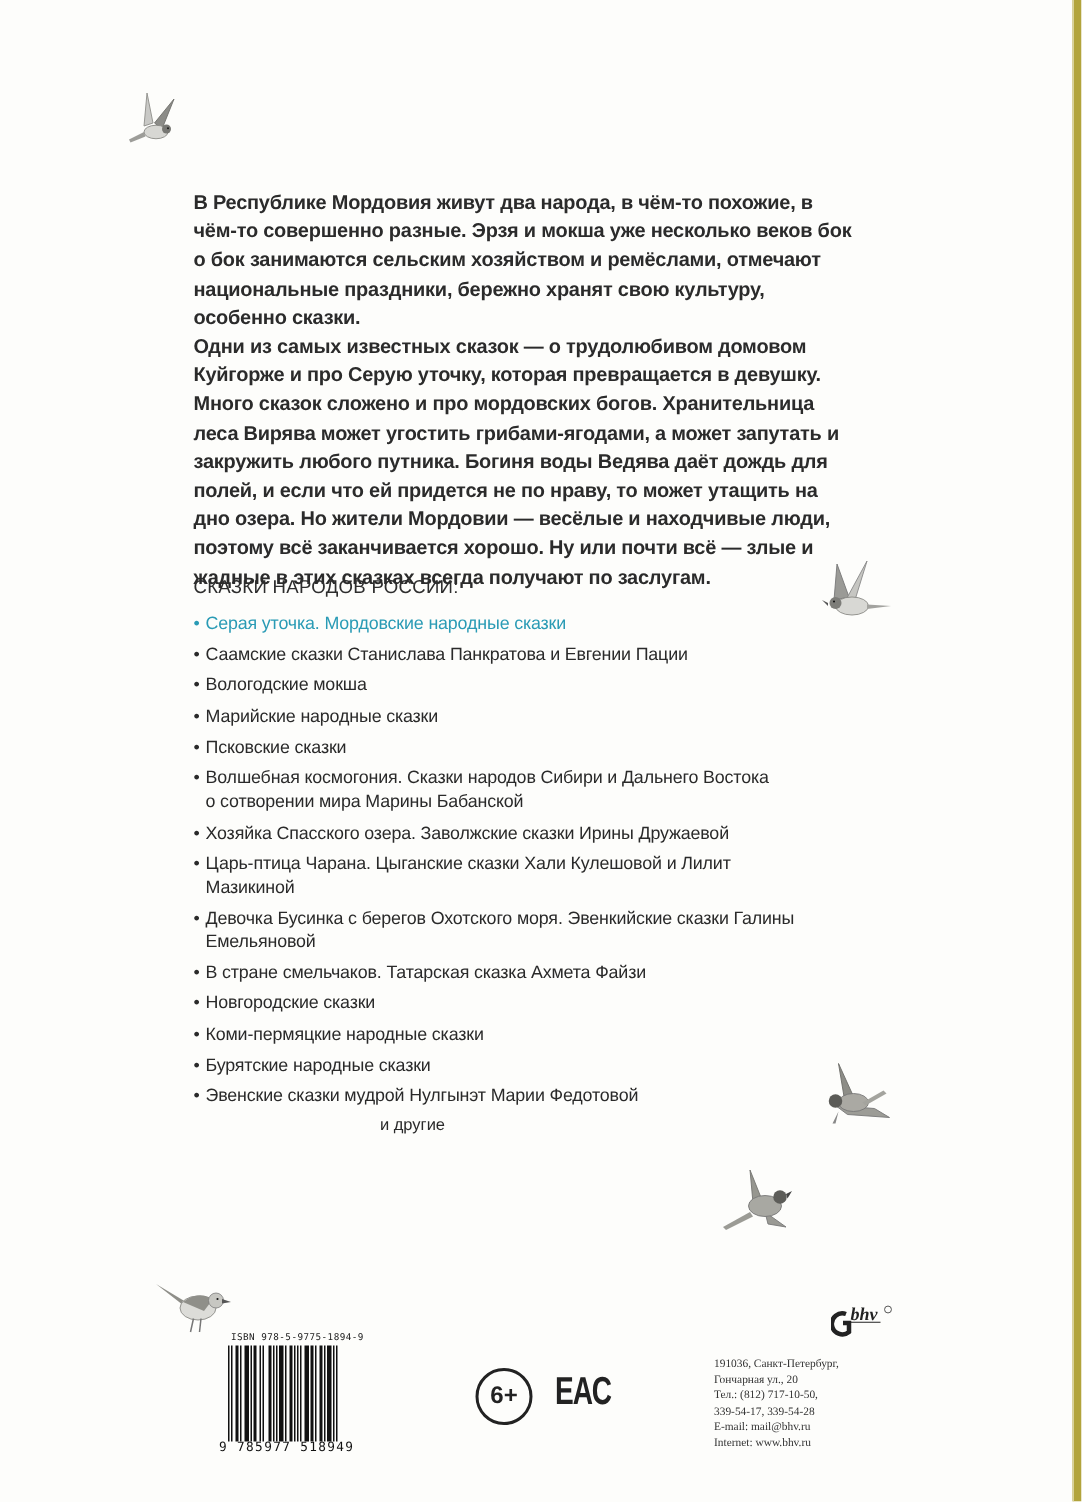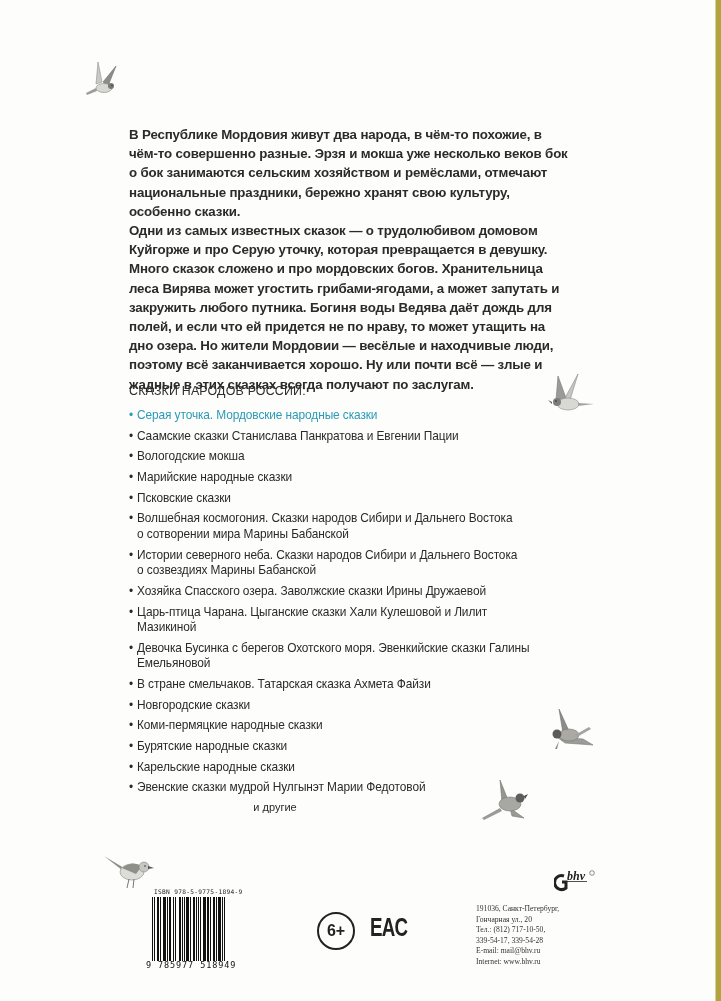--- a/index.html
+++ b/index.html
@@ -96,32 +96,27 @@
   <ul class="series-list">
     <li class="current"><span>Серая уточка. Мордовские народные сказки</span></li>
     <li><span>Саамские сказки Станислава Панкратова и Евгении Пации</span></li>
     <li><span>Вологодские мокша</span></li>
     <li><span>Марийские народные сказки</span></li>
     <li><span>Псковские сказки</span></li>
     <li>
         <span class="line2">Волшебная космогония. Сказки народов Сибири и Дальнего Востока</span>
         <span class="line2">о сотворении мира Марины Бабанской</span>
       </li>
-    <li>
-        <span class="line2">Истории северного неба. Сказки народов Сибири и Дальнего Востока</span>
-        <span class="line2">о созвездиях Марины Бабанской</span>
-      </li>
     <li><span>Хозяйка Спасского озера. Заволжские сказки Ирины Дружаевой</span></li>
     <li><span>Царь-птица Чарана. Цыганские сказки Хали Кулешовой и Лилит Мазикиной</span></li>
     <li><span>Девочка Бусинка с берегов Охотского моря. Эвенкийские сказки Галины Емельяновой</span></li>
     <li><span>В стране смельчаков. Татарская сказка Ахмета Файзи</span></li>
     <li><span>Новгородские сказки</span></li>
     <li><span>Коми-пермяцкие народные сказки</span></li>
     <li><span>Бурятские народные сказки</span></li>
-    <li><span>Карельские народные сказки</span></li>
     <li><span>Эвенские сказки мудрой Нулгынэт Марии Федотовой</span></li>
   </ul>
   <div class="others">и другие</div>
 </div>
 
 <div class="barcode-block">
   <div class="isbn-label">ISBN 978-5-9775-1894-9</div>
   <div class="bars">
     <span style="width:1px"></span>
       <span style="width:1px;background:transparent"></span>

